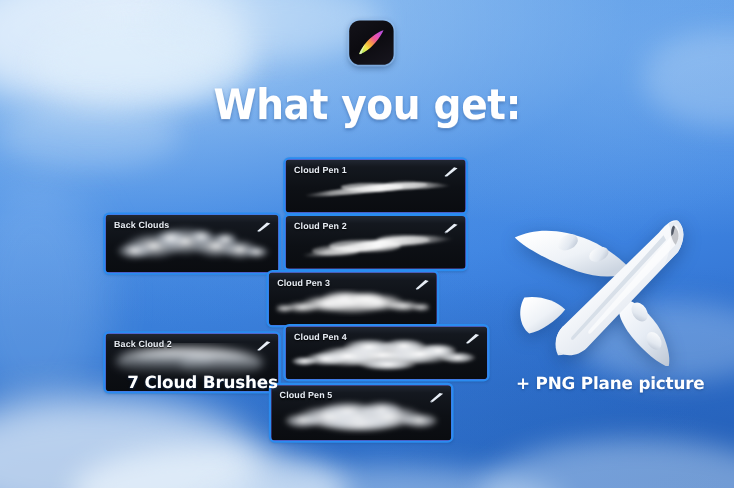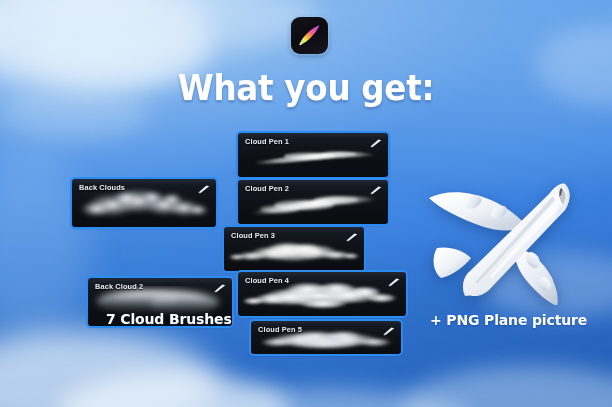--- a/index.html
+++ b/index.html
@@ -108,21 +108,21 @@
       <path d="M8.4 27.6 C10.5 22.4 15.2 16.3 21.0 12.2 C24.2 9.9 27.0 8.6 28.6 8.2
                C27.6 10.6 25.2 14.6 21.7 18.6 C17.6 23.3 12.9 26.7 9.4 28.0
                C8.8 28.2 8.2 28.2 8.4 27.6 Z" fill="url(#pg)"></path>
       <path d="M8.4 27.6 C9.5 25.0 11.3 22.0 13.5 19.2 C12.2 22.3 11.0 25.4 10.3 28.0
                C9.6 28.2 8.2 28.3 8.4 27.6 Z" fill="#ffffff" opacity=".55"></path>
     </svg>
   </div>
 
   <div id="page-title">What you get:</div>
 
-  <div class="tile sel" style="left:72px;top:179px;width:144px;height:48px;">
+  <div class="tile sel" style="left:88px;top:179px;width:144px;height:48px;">
     <div class="tile-face"></div>
     <div class="stroke">
       <svg viewBox="0 0 144 48" preserveAspectRatio="none">
         <defs>
           <radialGradient id="bc1a" cx="50%" cy="50%" r="50%">
             <stop offset="0%" stop-color="#ffffff" stop-opacity=".95"></stop>
             <stop offset="55%" stop-color="#d6dde6" stop-opacity=".45"></stop>
             <stop offset="100%" stop-color="#9aa4b0" stop-opacity="0"></stop>
           </radialGradient>
           <filter id="bcb1">
@@ -315,21 +315,21 @@
     </div>
     <div class="tile-label">Cloud Pen 4</div>
     <div class="pen-icon">
       <svg viewBox="0 0 14 10">
           <path d="M1.4 8.6 L9.4 1.4 L12.3 2.2 L3.6 9.0 Z" fill="#e8eef6"></path>
           <path d="M1.4 8.6 L3.6 9.0 L2.2 9.6 Z" fill="#9aa6b4"></path>
         </svg>
     </div>
   </div>
 
-  <div class="tile sel" style="left:251px;top:321px;width:150px;height:33px;">
+  <div class="tile sel" style="left:226px;top:321px;width:150px;height:46px;">
     <div class="tile-face"></div>
     <div class="stroke">
       <svg viewBox="0 0 150 42" preserveAspectRatio="none">
         <defs>
           <radialGradient id="cp5g" cx="50%" cy="50%" r="50%">
             <stop offset="0%" stop-color="#ffffff" stop-opacity=".92"></stop>
             <stop offset="62%" stop-color="#e6ebf2" stop-opacity=".50"></stop>
             <stop offset="100%" stop-color="#ffffff" stop-opacity="0"></stop>
           </radialGradient>
           <filter id="cpb5">

